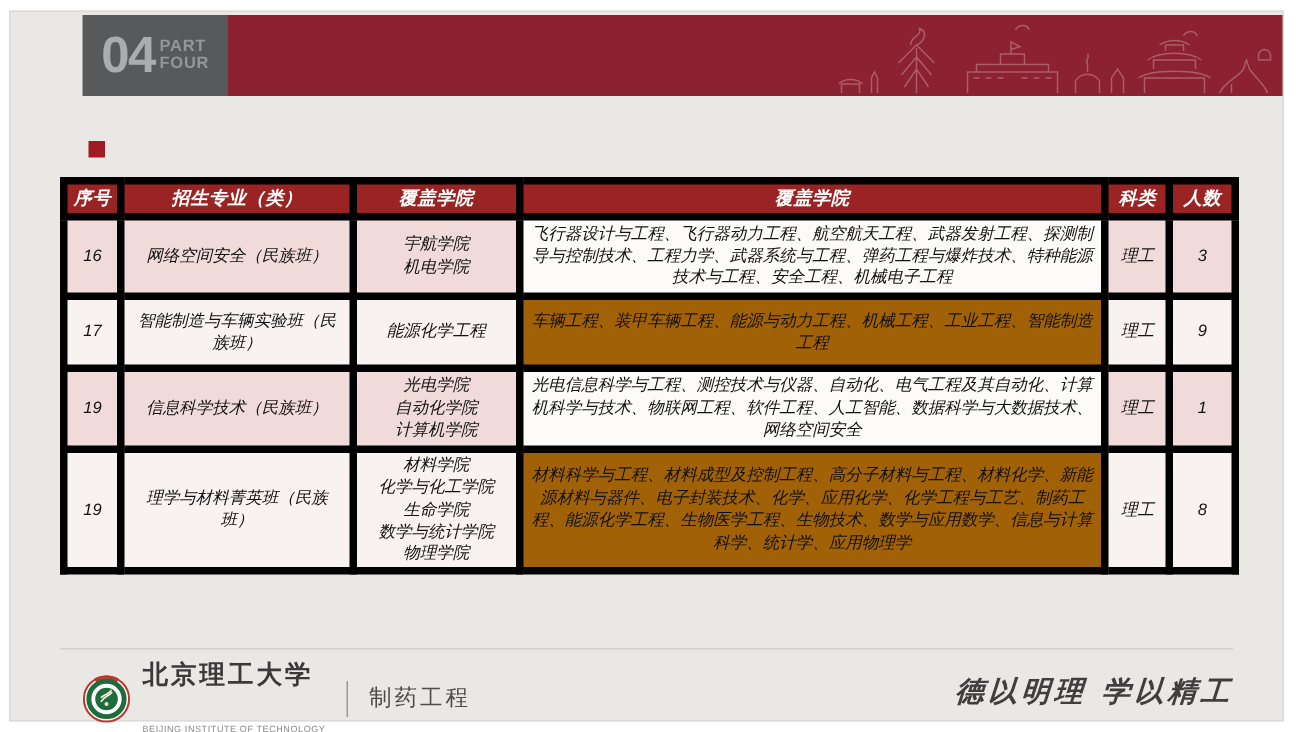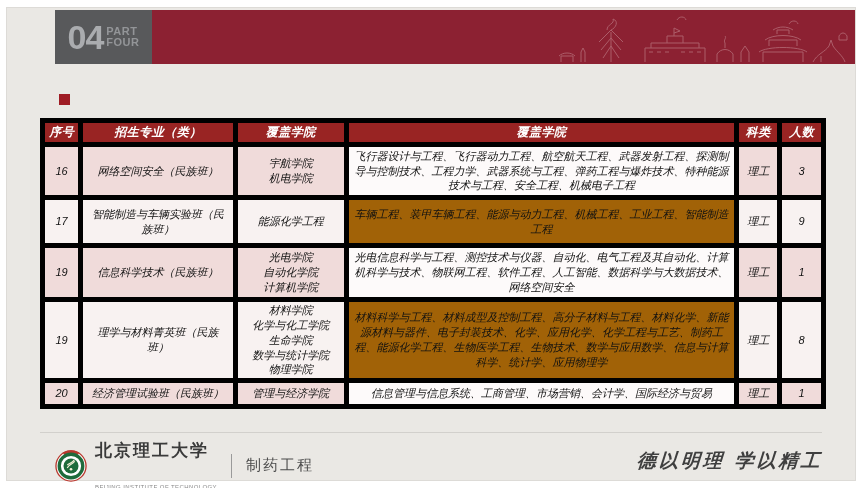--- a/index.html
+++ b/index.html
@@ -164,28 +164,20 @@
           <td>19</td>
           <td>理学与材料菁英班（民族班）</td>
           <td class="coll">材料学院
 化学与化工学院
 生命学院
 数学与统计学院
 物理学院</td>
           <td class="dir">材料科学与工程、材料成型及控制工程、高分子材料与工程、材料化学、新能源材料与器件、电子封装技术、化学、应用化学、化学工程与工艺、制药工程、能源化学工程、生物医学工程、生物技术、数学与应用数学、信息与计算科学、统计学、应用物理学</td>
           <td>理工</td>
           <td>8</td>
-        </tr>
-        <tr class="shaded r20">
-          <td>20</td>
-          <td>经济管理试验班（民族班）</td>
-          <td class="coll">管理与经济学院</td>
-          <td class="dir">信息管理与信息系统、工商管理、市场营销、会计学、国际经济与贸易</td>
-          <td>理工</td>
-          <td>1</td>
         </tr>
       </tbody>
     </table>
   </div>
 
   <div class="foot-divider"></div>
   <div class="footer">
     <div class="logo-group">
       <svg class="logo" viewBox="0 0 34 34">
         <circle cx="17" cy="17" r="16" fill="#ffffff" stroke="#b8382e" stroke-width="1.4"></circle>

